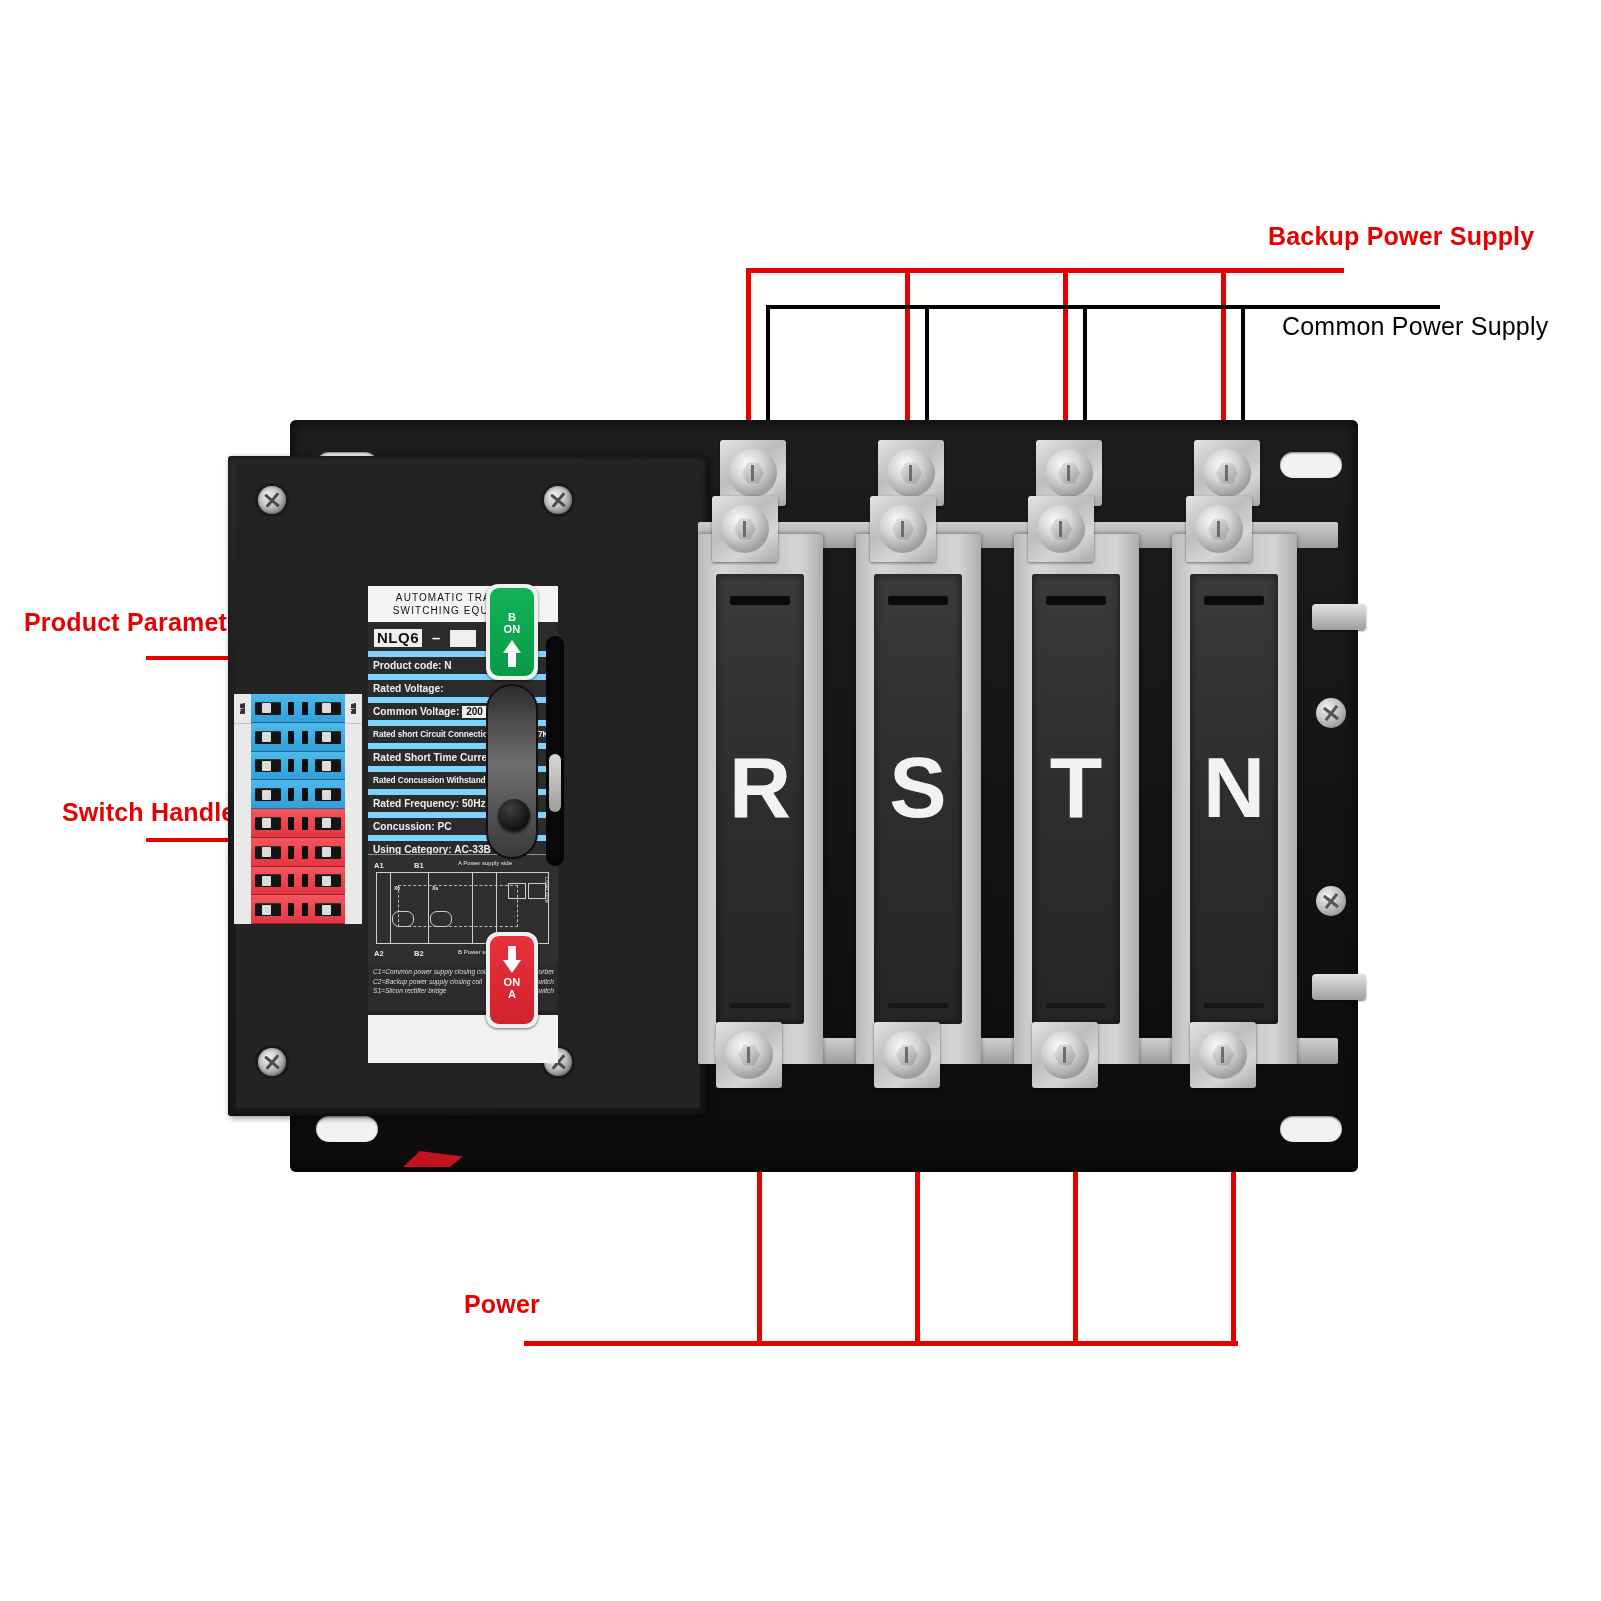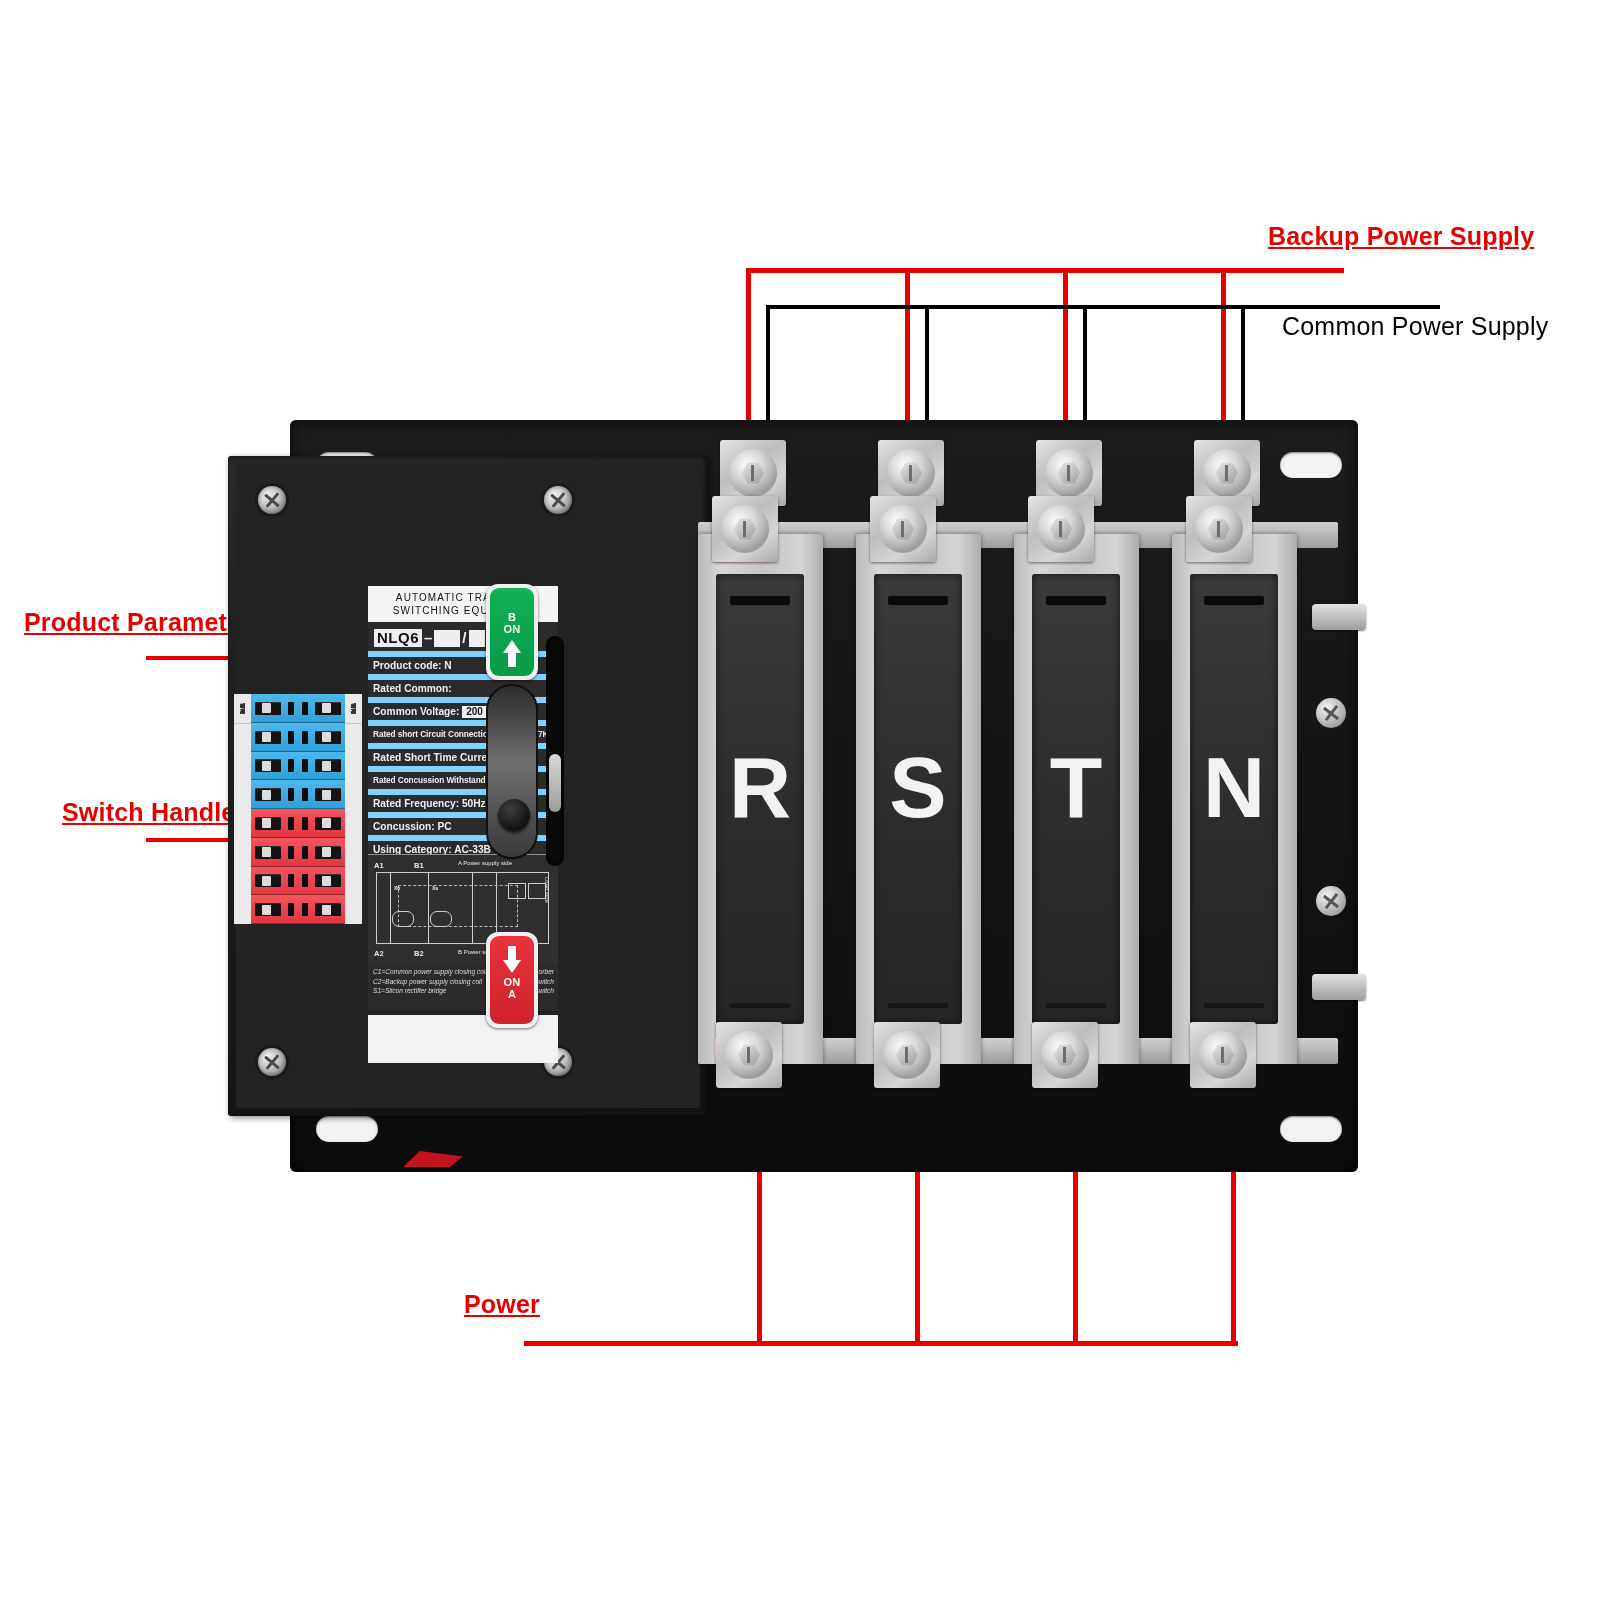--- a/index.html
+++ b/index.html
@@ -3,21 +3,21 @@
 <meta charset="utf-8">
 <style>
   html,body{margin:0;padding:0;background:#fff;}
   body{width:1601px;height:1601px;position:relative;
        font-family:"Liberation Sans", sans-serif;overflow:hidden;}
 
   #stage{position:absolute;left:0;top:0;width:1601px;height:1601px;background:#ffffff;}
 
   
   .ann-text{position:absolute;white-space:nowrap;letter-spacing:.2px;}
-  .ann-red{color:#e60000;font-weight:bold;text-decoration:underline;}
+  .ann-red{color:#e60000;font-weight:bold;}
   .ann-black{color:#000000;font-weight:normal;}
   .line{position:absolute;background:#e60000;}
   .line.black{background:#000;}
 
   
   #device{position:absolute;left:228px;top:408px;width:1140px;height:775px;}
 
   
   .baseplate{position:absolute;background:#191919;border-radius:6px;}
   .plate-main{left:62px;top:12px;width:1068px;height:752px;
@@ -41,21 +41,21 @@
       background:#4a4a4a;border-radius:1px;}
   .panel-screw::before{left:50%;top:5px;width:3px;height:18px;margin-left:-1.5px;transform:rotate(40deg);}
   .panel-screw::after{top:50%;left:5px;height:3px;width:18px;margin-top:-1.5px;transform:rotate(40deg);}
 
   
   .label{position:absolute;left:140px;top:130px;width:190px;height:425px;
      background:#2b2b2b;color:#fff;}
   .lab-title{background:#f4f4f4;color:#111;text-align:center;
      font-size:10px;line-height:12.5px;letter-spacing:1.1px;padding:6px 2px 5px;
      font-weight:500;}
-  .model-row{display:flex;align-items:center;gap:2px;padding:7px 4px 4px 6px;}
+  .model-row{display:flex;align-items:center;gap:10px;padding:7px 4px 4px 6px;}
   .model-box{background:#efefef;color:#111;font-size:15px;font-weight:bold;
      padding:0 3px;line-height:18px;letter-spacing:.5px;}
   .model-blank{background:#efefef;width:26px;height:17px;display:inline-block;}
   .model-blank.s{width:16px;}
   .model-txt{font-size:15px;font-weight:bold;color:#f2f2f2;line-height:18px;}
 
   .spec{font-size:10.2px;font-weight:bold;color:#f0f0f0;
      border-top:6px solid #7dd3fc;padding:2px 4px 2px 5px;line-height:13px;
      white-space:nowrap;}
   .spec.small{font-size:8.3px;letter-spacing:-.1px;}
@@ -232,21 +232,21 @@
         <div class="model-row">
           <span class="model-box">NLQ6</span>
           <span class="model-txt">–</span>
           <span class="model-blank"></span>
           <span class="model-txt">/</span>
           <span class="model-blank s"></span>
           <span class="model-txt">P</span>
         </div>
 
         <div class="spec">Product code: N</div>
-        <div class="spec">Rated Common:</div>
+        <div class="spec">Rated Voltage:</div>
         <div class="spec">
           <span>Common Voltage:</span>
           <span class="vbox">200</span>
           <span>V</span>
         </div>
         <div class="spec small">Rated short Circuit Connection Capacity: 17KA</div>
         <div class="spec">Rated Short Time Current: 10KA</div>
         <div class="spec small">Rated Concussion Withstand Voltage: 6KV</div>
         <div class="spec">Rated Frequency: 50Hz</div>
         <div class="spec">Concussion: PC</div>

